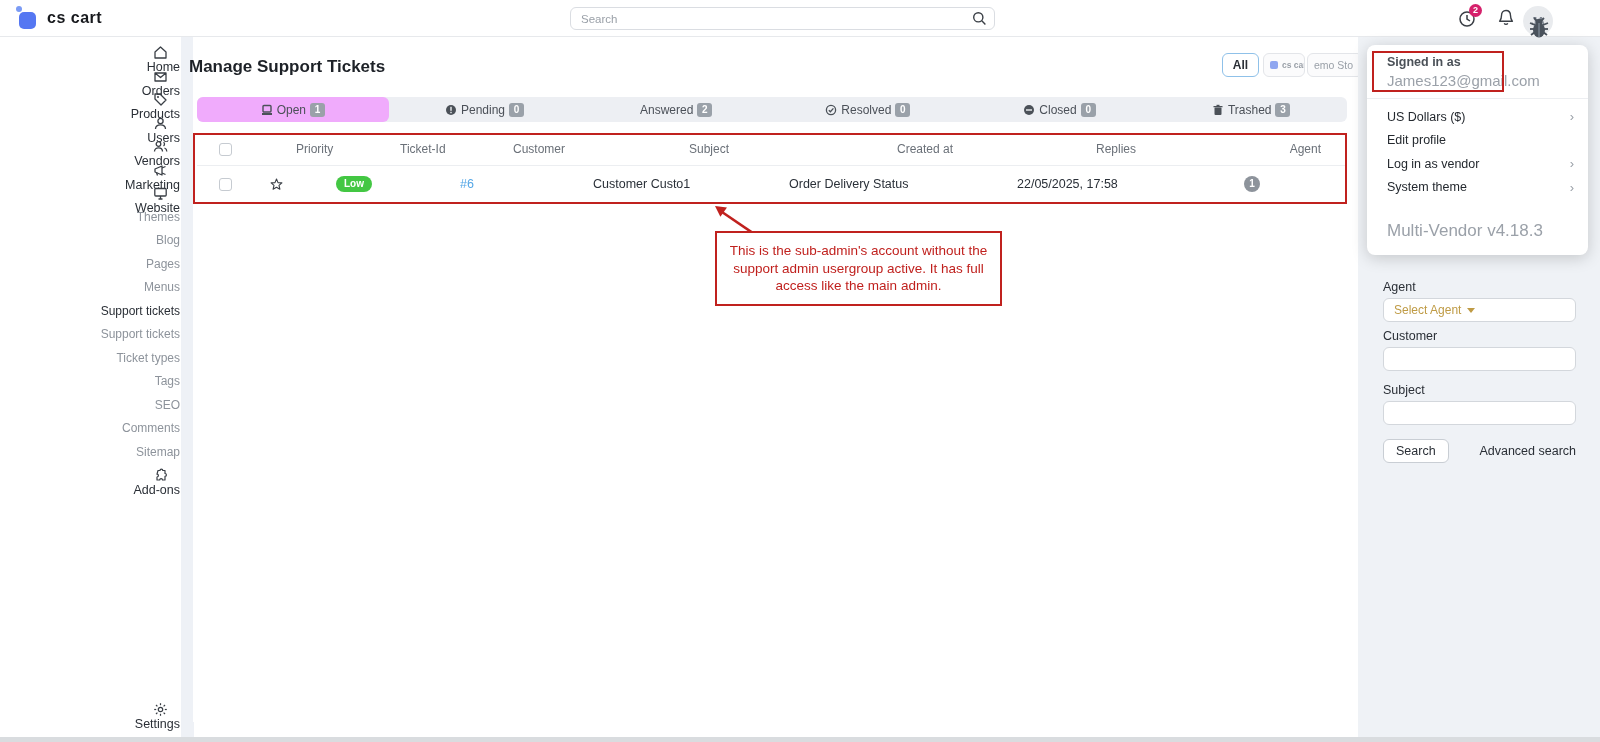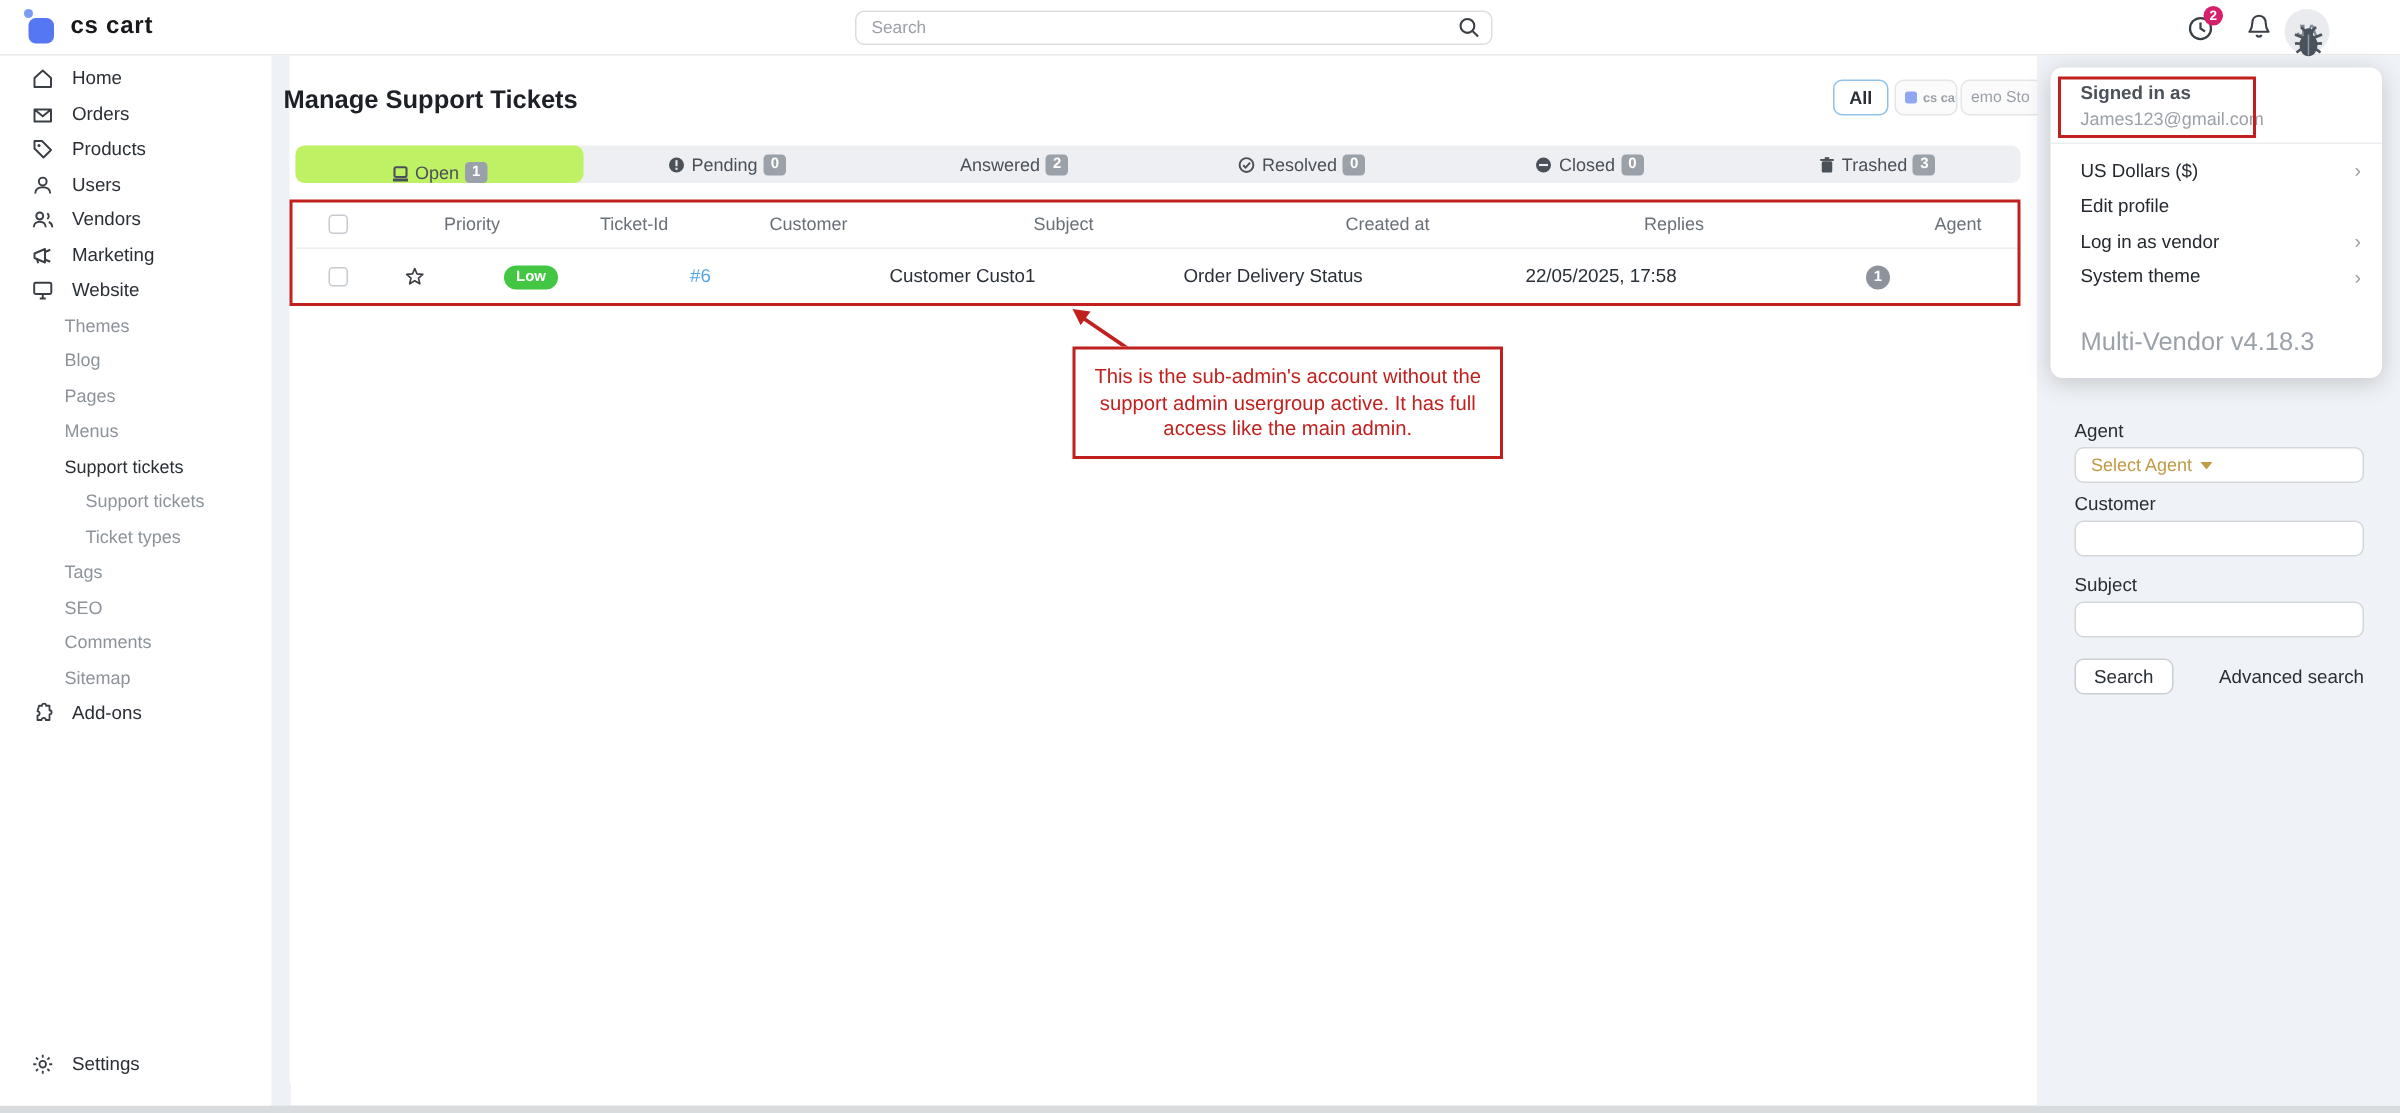--- a/index.html
+++ b/index.html
@@ -27,22 +27,22 @@
     background:#d5206b;color:#fff;font-size:9px;font-weight:bold;text-align:center;line-height:13px;padding:0 2px;}
   .avatar{position:absolute;left:1523px;top:6px;width:30px;height:30px;border-radius:50%;
     background:#e9ebee;text-align:center;line-height:30px;font-size:11px;color:#808893;
     font-weight:bold;cursor:pointer;z-index:41;}
   .bug{position:absolute;left:1526px;top:14px;z-index:42;color:#4a525c;}
 
   
   .sidebar{position:absolute;left:0;top:37px;width:180px;bottom:5px;background:#fff;z-index:5;}
   .side-scroll{position:absolute;left:181px;top:37px;width:13px;bottom:5px;background:#eef1f6;}
   .nav{padding-top:8px;}
-  .nav-row{height:23.5px;display:flex;align-items:flex-start;padding-left:21px;font-size:12.5px;
-    color:#2a2f36;cursor:pointer;white-space:nowrap;}
+  .nav-row{height:23.5px;display:flex;align-items:flex-end;padding-left:21px;font-size:12.5px;
+    color:#2a2f36;cursor:pointer;white-space:nowrap;flex-direction:column;}
   .nav-row .nico{width:15px;height:15px;margin-right:12px;color:#3a3f46;flex:0 0 15px;}
   .nav-sub{padding-left:43px;color:#8d939b;font-size:12px;}
   .nav-sub2{padding-left:57px;color:#8d939b;font-size:12px;}
   .nav-strong{color:#2a2f36;}
   .settings-row{position:absolute;left:0;bottom:12px;width:100%;}
 
   
   .rightpanel{position:absolute;left:1358px;top:37px;width:242px;bottom:5px;background:#eff2f6;z-index:6;}
   .rp-form{position:absolute;left:25px;top:243px;width:193px;}
   .rp-label{font-size:12.5px;color:#2a2f36;margin-bottom:4px;}
@@ -68,21 +68,21 @@
     color:#9aa0a8;overflow:hidden;}
   .sf1{left:1070px;width:42px;}
   .sf2{left:1114px;width:56px;font-size:10.5px;white-space:nowrap;}
   .sf-logo{width:8px;height:8px;border-radius:2px;background:#8fa6f0;flex:0 0 8px;}
   .sf1 .sf-txt{font-size:8.5px;font-weight:bold;color:#9aa0a8;white-space:nowrap;}
 
   .tabs{position:absolute;left:4px;top:60px;width:1150px;height:25px;background:#edeff3;
     border-radius:6px;display:flex;}
   .tab{flex:1;display:flex;align-items:center;justify-content:center;gap:4px;font-size:12px;
     color:#4b5058;cursor:pointer;border-radius:6px;}
-  .tab.active{background:#bef264;align-items:flex-end;}
+  .tab.active{background:#f0abfc;}
   .tab .tico{width:12px;height:12px;color:#4b5158;}
   .tab-badge{min-width:15px;height:14px;background:#9aa1a9;border-radius:3px;color:#fff;
     font-size:10px;font-weight:bold;text-align:center;line-height:14px;padding:0 3px;}
 
   .table{position:absolute;left:4px;top:96px;width:1150px;}
   .trow{display:grid;grid-template-columns:38px 42px 104px 113px 176px 208px 199px 190px 1fr;
     align-items:center;}
   .thead{height:33px;font-size:12px;color:#6a7078;border-bottom:1px solid #eceef1;}
   .tbody{height:35px;font-size:12.5px;color:#2a3038;gap:20px;}
   .cell{padding-left:19px;}
@@ -105,21 +105,21 @@
   .anno-arrow{position:absolute;left:512px;top:165px;z-index:11;pointer-events:none;}
   .anno-box{position:absolute;left:522px;top:194px;width:287px;border:2px solid #c0211e;
     background:#fff;padding:9px 8px;z-index:11;}
   .anno-text{font-size:13.5px;line-height:17.5px;color:#c0211e;text-align:center;}
 
   
   .dropdown{position:absolute;left:1367px;top:45px;width:221px;background:#fff;border-radius:8px;
     box-shadow:0 3px 16px rgba(0,0,0,.18);z-index:50;padding:10px 0 12px 0;}
   .dd-head{padding:0 20px;}
   .dd-signed{font-size:12.5px;font-weight:bold;color:#4b5158;}
-  .dd-email{font-size:12px;color:#9ba1a9;margin-top:3px;}
+  .dd-email{font-size:15px;color:#9ba1a9;margin-top:3px;}
   .dd-div{height:1px;background:#eceef1;margin:9px 0 6px 0;}
   .dd-item{height:23.5px;display:flex;align-items:center;justify-content:space-between;
     padding:0 14px 0 20px;font-size:12.5px;color:#24292f;cursor:pointer;}
   .dd-sub{color:#9aa0a8;font-size:13px;line-height:1;}
   .dd-version{height:23.5px;display:flex;align-items:center;padding:0 20px;font-size:17px;
     color:#9ba1a9;margin-top:20px;}
   .dd-help{height:23.5px;display:flex;align-items:center;padding:0 20px;font-size:12.5px;
     color:#24292f;cursor:pointer;}
   .dd-redbox{position:absolute;left:1372px;top:51px;width:132px;height:41px;border:2px solid #c0211e;
     z-index:60;pointer-events:none;}

